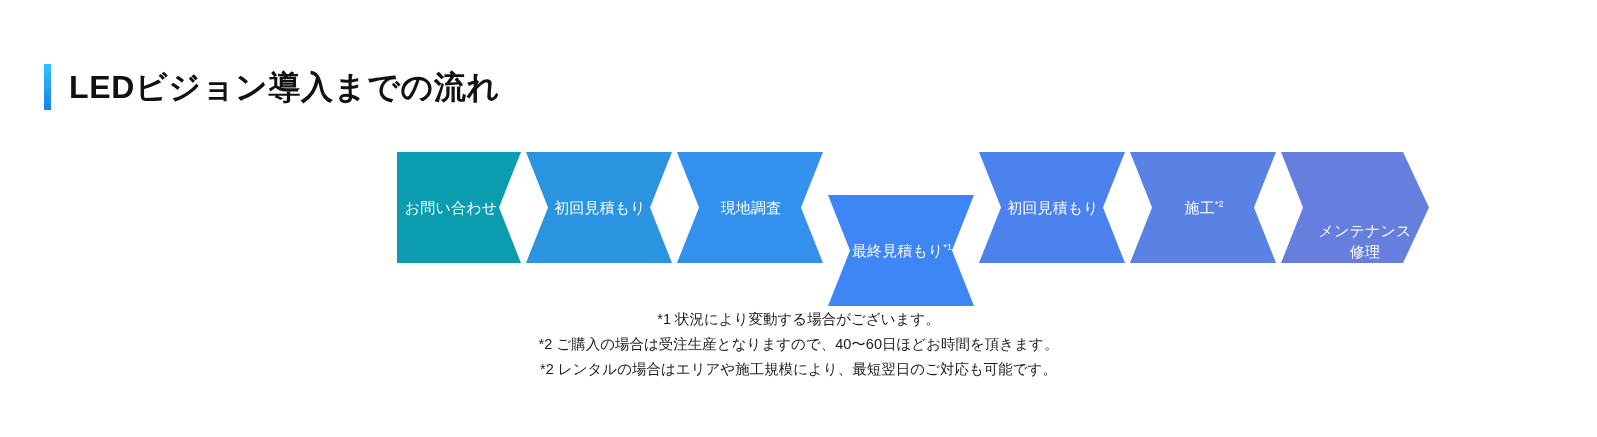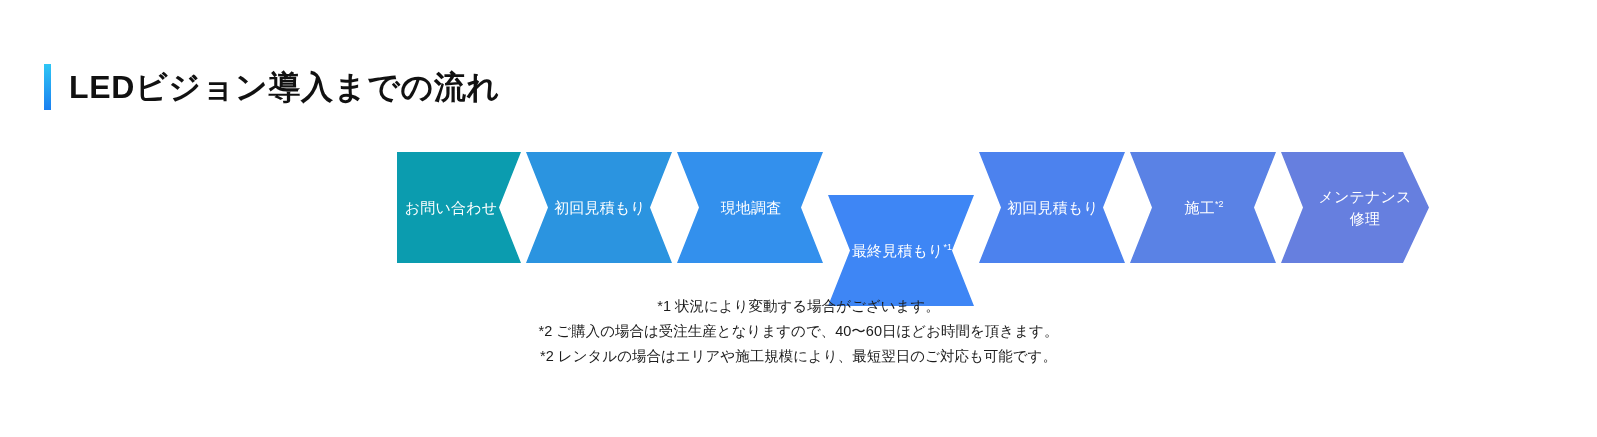--- a/index.html
+++ b/index.html
@@ -74,20 +74,21 @@
     padding-right: 16px;
     -webkit-clip-path: polygon(0 0, 100% 0, calc(100% - 22px) 50%, 100% 100%, 0 100%, 22px 50%);
     clip-path: polygon(0 0, 100% 0, calc(100% - 22px) 50%, 100% 100%, 0 100%, 22px 50%);
   }
   
   .chevron.last {
     width: 148px;
     padding-left: 20px;
     -webkit-clip-path: polygon(0 0, calc(100% - 26px) 0, 100% 50%, calc(100% - 26px) 100%, 0 100%, 22px 50%);
     clip-path: polygon(0 0, calc(100% - 26px) 0, 100% 50%, calc(100% - 26px) 100%, 0 100%, 22px 50%);
+    align-items: flex-end;
   }
 
   .chevron-label {
     position: relative;
     color: #ffffff;
     font-size: 15px;
     line-height: 1.45;
     text-align: center;
     white-space: pre-line;
     letter-spacing: 0.01em;
@@ -95,21 +96,21 @@
   .chevron-label sup {
     font-size: 9px;
     vertical-align: super;
     letter-spacing: 0;
   }
 
   
   #footnotes {
     position: absolute;
     left: 0;
-    top: 294px;
+    top: 307px;
     width: 1597px;
     text-align: center;
   }
   .footnote {
     font-size: 14.5px;
     line-height: 25px;
     color: #1c1c1c;
     white-space: nowrap;
   }
 </style>

